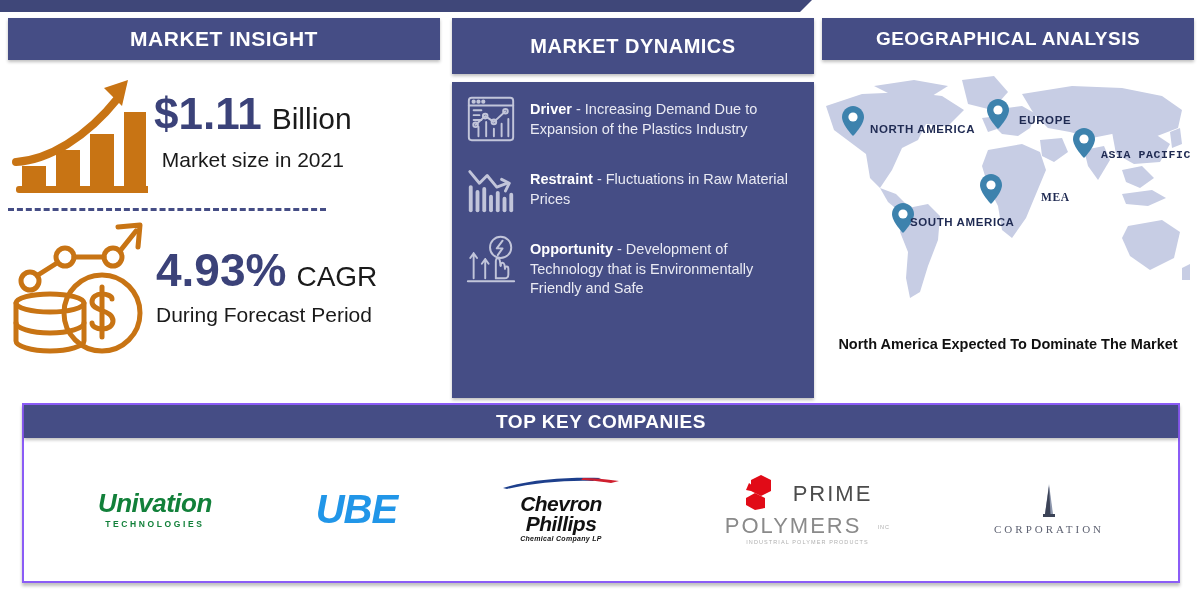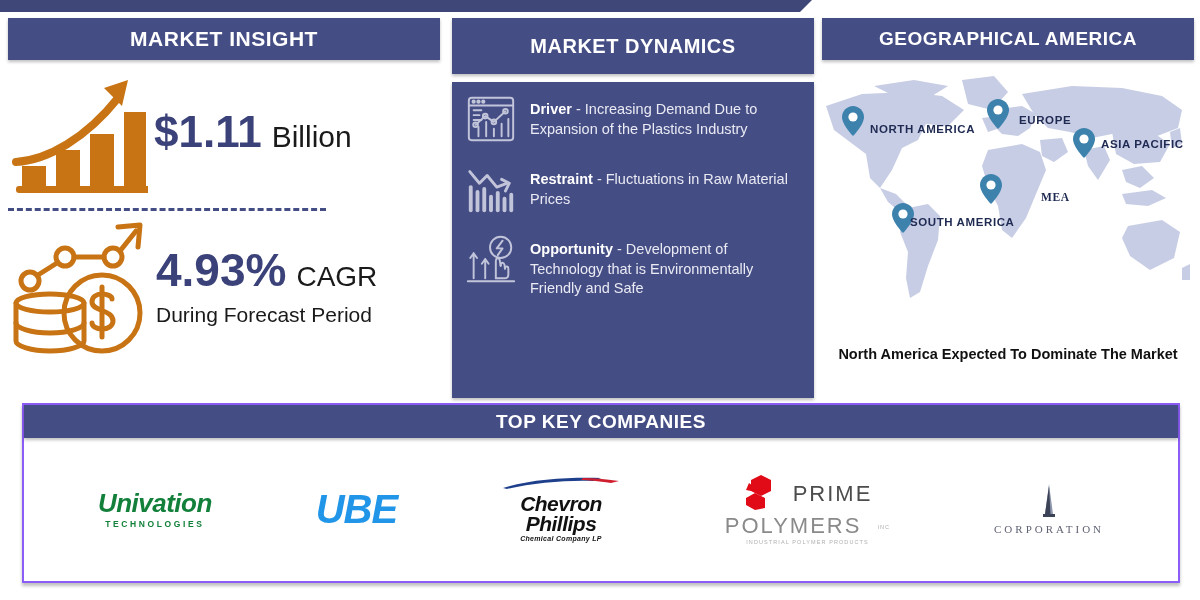--- a/index.html
+++ b/index.html
@@ -87,21 +87,21 @@
   #map-wrap{position:relative;width:372px;height:268px;margin-top:6px;}
   #map-wrap svg.worldmap{position:absolute;left:0;top:0;width:372px;height:268px;}
   .pin{position:absolute;width:22px;height:30px;}
   .pin svg{width:22px;height:30px;display:block;}
   .region-label{
     position:absolute;color:#1f2a52;font-weight:bold;
     font-size:11.5px;letter-spacing:.6px;white-space:nowrap;
   }
   #geo-footnote{
     text-align:center;color:#111111;font-weight:bold;font-size:14.5px;
-    margin-top:12px;
+    margin-top:2px;
   }
 
   
   #top-companies{
     position:absolute;left:22px;top:403px;width:1158px;height:180px;
     border:2px solid #8b5cf6;box-sizing:border-box;background:#fff;
     box-shadow:0 3px 3px rgba(0,0,0,.25);
   }
   #top-companies .panel-title{height:33px;font-size:19px;}
   .logo-strip{
@@ -176,20 +176,21 @@
             <path d="M8 96 C 40 94, 78 72, 110 32" stroke="#c87414" stroke-width="8" fill="none" stroke-linecap="round"></path>
             <path d="M96 22 L120 14 L114 40 Z"></path>
           </g>
         </svg>
       </span>
       <div class="mi-text">
         <div class="mi-big">
           <span>$1.11</span>
           <span class="unit">Billion</span>
         </div>
+        <div class="mi-sub">Market size in 2021</div>
       </div>
     </div>
 
     <div class="mi-divider"></div>
 
     <div class="mi-row">
 
       <span>
         <svg width="142" height="140" viewBox="0 0 142 140">
           <g fill="none" stroke="#c87414" stroke-width="5" stroke-linecap="round" stroke-linejoin="round">
@@ -283,21 +284,21 @@
       </span>
       <div class="md-text">
         <b>Opportunity</b><span> - </span><span>Development of Technology that is Environmentally Friendly and Safe</span>
       </div>
     </div>
 
   </div>
 </section>
 
 <section id="geo-analysis">
-  <div class="panel-title">GEOGRAPHICAL AMERICA</div>
+  <div class="panel-title">GEOGRAPHICAL ANALYSIS</div>
 
   <div id="map-wrap">
     <svg class="worldmap" viewBox="0 0 372 268">
       <g fill="#c7cde4">
 
         <path d="M4 40 L40 28 L86 26 L120 30 L142 44 L126 60 L104 58 L96 74 L80 82 L70 104 L58 122 L48 112 L44 88 L28 76 L12 64 Z"></path>
         <path d="M52 20 L92 14 L126 20 L110 30 L72 30 Z"></path>
 
         <path d="M140 14 L172 10 L186 26 L170 44 L146 38 Z"></path>
 
@@ -355,21 +356,21 @@
     </div>
     <div class="pin" style="left:70px;top:137px;">
       <svg viewBox="0 0 22 30">
           <path d="M11 0C5 0 0 5 0 11c0 8 11 19 11 19s11-11 11-19C22 5 17 0 11 0z" fill="#3d82ad"></path>
           <circle cx="11" cy="11" r="4.6" fill="#ffffff"></circle>
         </svg>
     </div>
 
     <div class="region-label" style="left:48px;top:57px;">NORTH AMERICA</div>
     <div class="region-label" style="left:197px;top:48px;">EUROPE</div>
-    <div class="region-label" style="left:279px;top:72px;">ASIA PACIFIC</div>
+    <div class="region-label" style="left:279px;top:82px;font-family:Liberation Mono, monospace;">ASIA PACIFIC</div>
     <div class="region-label" style="left:219px;top:125px;font-family:Liberation Serif, serif;">MEA</div>
     <div class="region-label" style="left:88px;top:150px;">SOUTH AMERICA</div>
   </div>
 
   <div id="geo-footnote">North America Expected To Dominate The Market</div>
 </section>
 
 <section id="top-companies">
   <div class="panel-title">TOP KEY COMPANIES</div>
 

